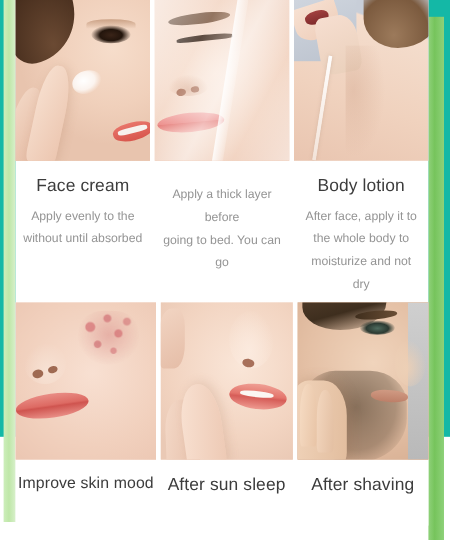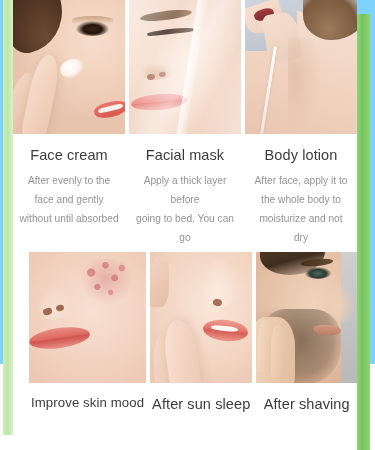--- a/index.html
+++ b/index.html
@@ -5,21 +5,21 @@
   * { margin:0; padding:0; box-sizing:border-box; }
   html, body {
     width:375px; height:450px;
     background:#ffffff;
     font-family:"Liberation Sans", sans-serif;
     overflow:hidden;
   }
   .page {
     position:relative;
     width:375px; height:364px;
-    background:#7dd3fc;
+    background:#14b8a6;
   }
   
   .bar-left {
     position:absolute; left:3px; top:0px; width:10px; height:435px;
     background:linear-gradient(to right,#cdeebb 0%, #bfe7a8 45%, #d8f0cb 100%);
   }
   .bar-right {
     position:absolute; left:357px; top:14px; width:13px; height:436px;
     background:linear-gradient(to right,#8fd17a 0%, #76c45c 40%, #8ed179 100%);
   }
@@ -27,21 +27,21 @@
     position:absolute; left:13px; top:0px; width:344px; height:438px;
     background:#ffffff;
   }
   .grid {
     display:grid;
     grid-template-columns:1fr 1fr 1fr;
     column-gap:4px;
     width:100%;
   }
   .row { margin:0; }
-  .row2 { margin-top:4px;padding-left:16px; }
+  .row2 { margin-top:4px; }
   .cell { display:flex; flex-direction:column; }
   .photo {
     width:100%; height:134px;
     position:relative;
     overflow:hidden;
     background:#f2ded6;
   }
   .photo.r2 { height:131px; }
   .caption-wrap {
     padding:12px 2px 0 2px;
@@ -240,41 +240,39 @@
           <div class="eye"></div>
           <div class="lips"></div>
           <div class="teeth"></div>
           <div class="finger2"></div>
           <div class="finger"></div>
           <div class="cream"></div>
         </div>
         <div class="caption-wrap">
           <div class="cap-title">Face cream</div>
           <div class="cap-body">
-            <div>After evenly to the</div>
-            <div>face and gently</div>
+            <div>Apply evenly to the</div>
             <div>without until absorbed</div>
           </div>
         </div>
       </div>
 
       <div class="cell">
         <div class="photo p2">
           <div class="skin"></div>
           <div class="brow"></div>
           <div class="lash"></div>
           <div class="nose"></div>
           <div class="nostril1"></div>
           <div class="nostril2"></div>
           <div class="mouth"></div>
           <div class="sheet"></div>
           <div class="sheet-edge"></div>
         </div>
         <div class="caption-wrap">
-          <div class="cap-title">Facial mask</div>
           <div class="cap-body">
             <div>Apply a thick layer before</div>
             <div>going to bed. You can go</div>
           </div>
         </div>
       </div>
 
       <div class="cell">
         <div class="photo p3">
           <div class="bg"></div>

